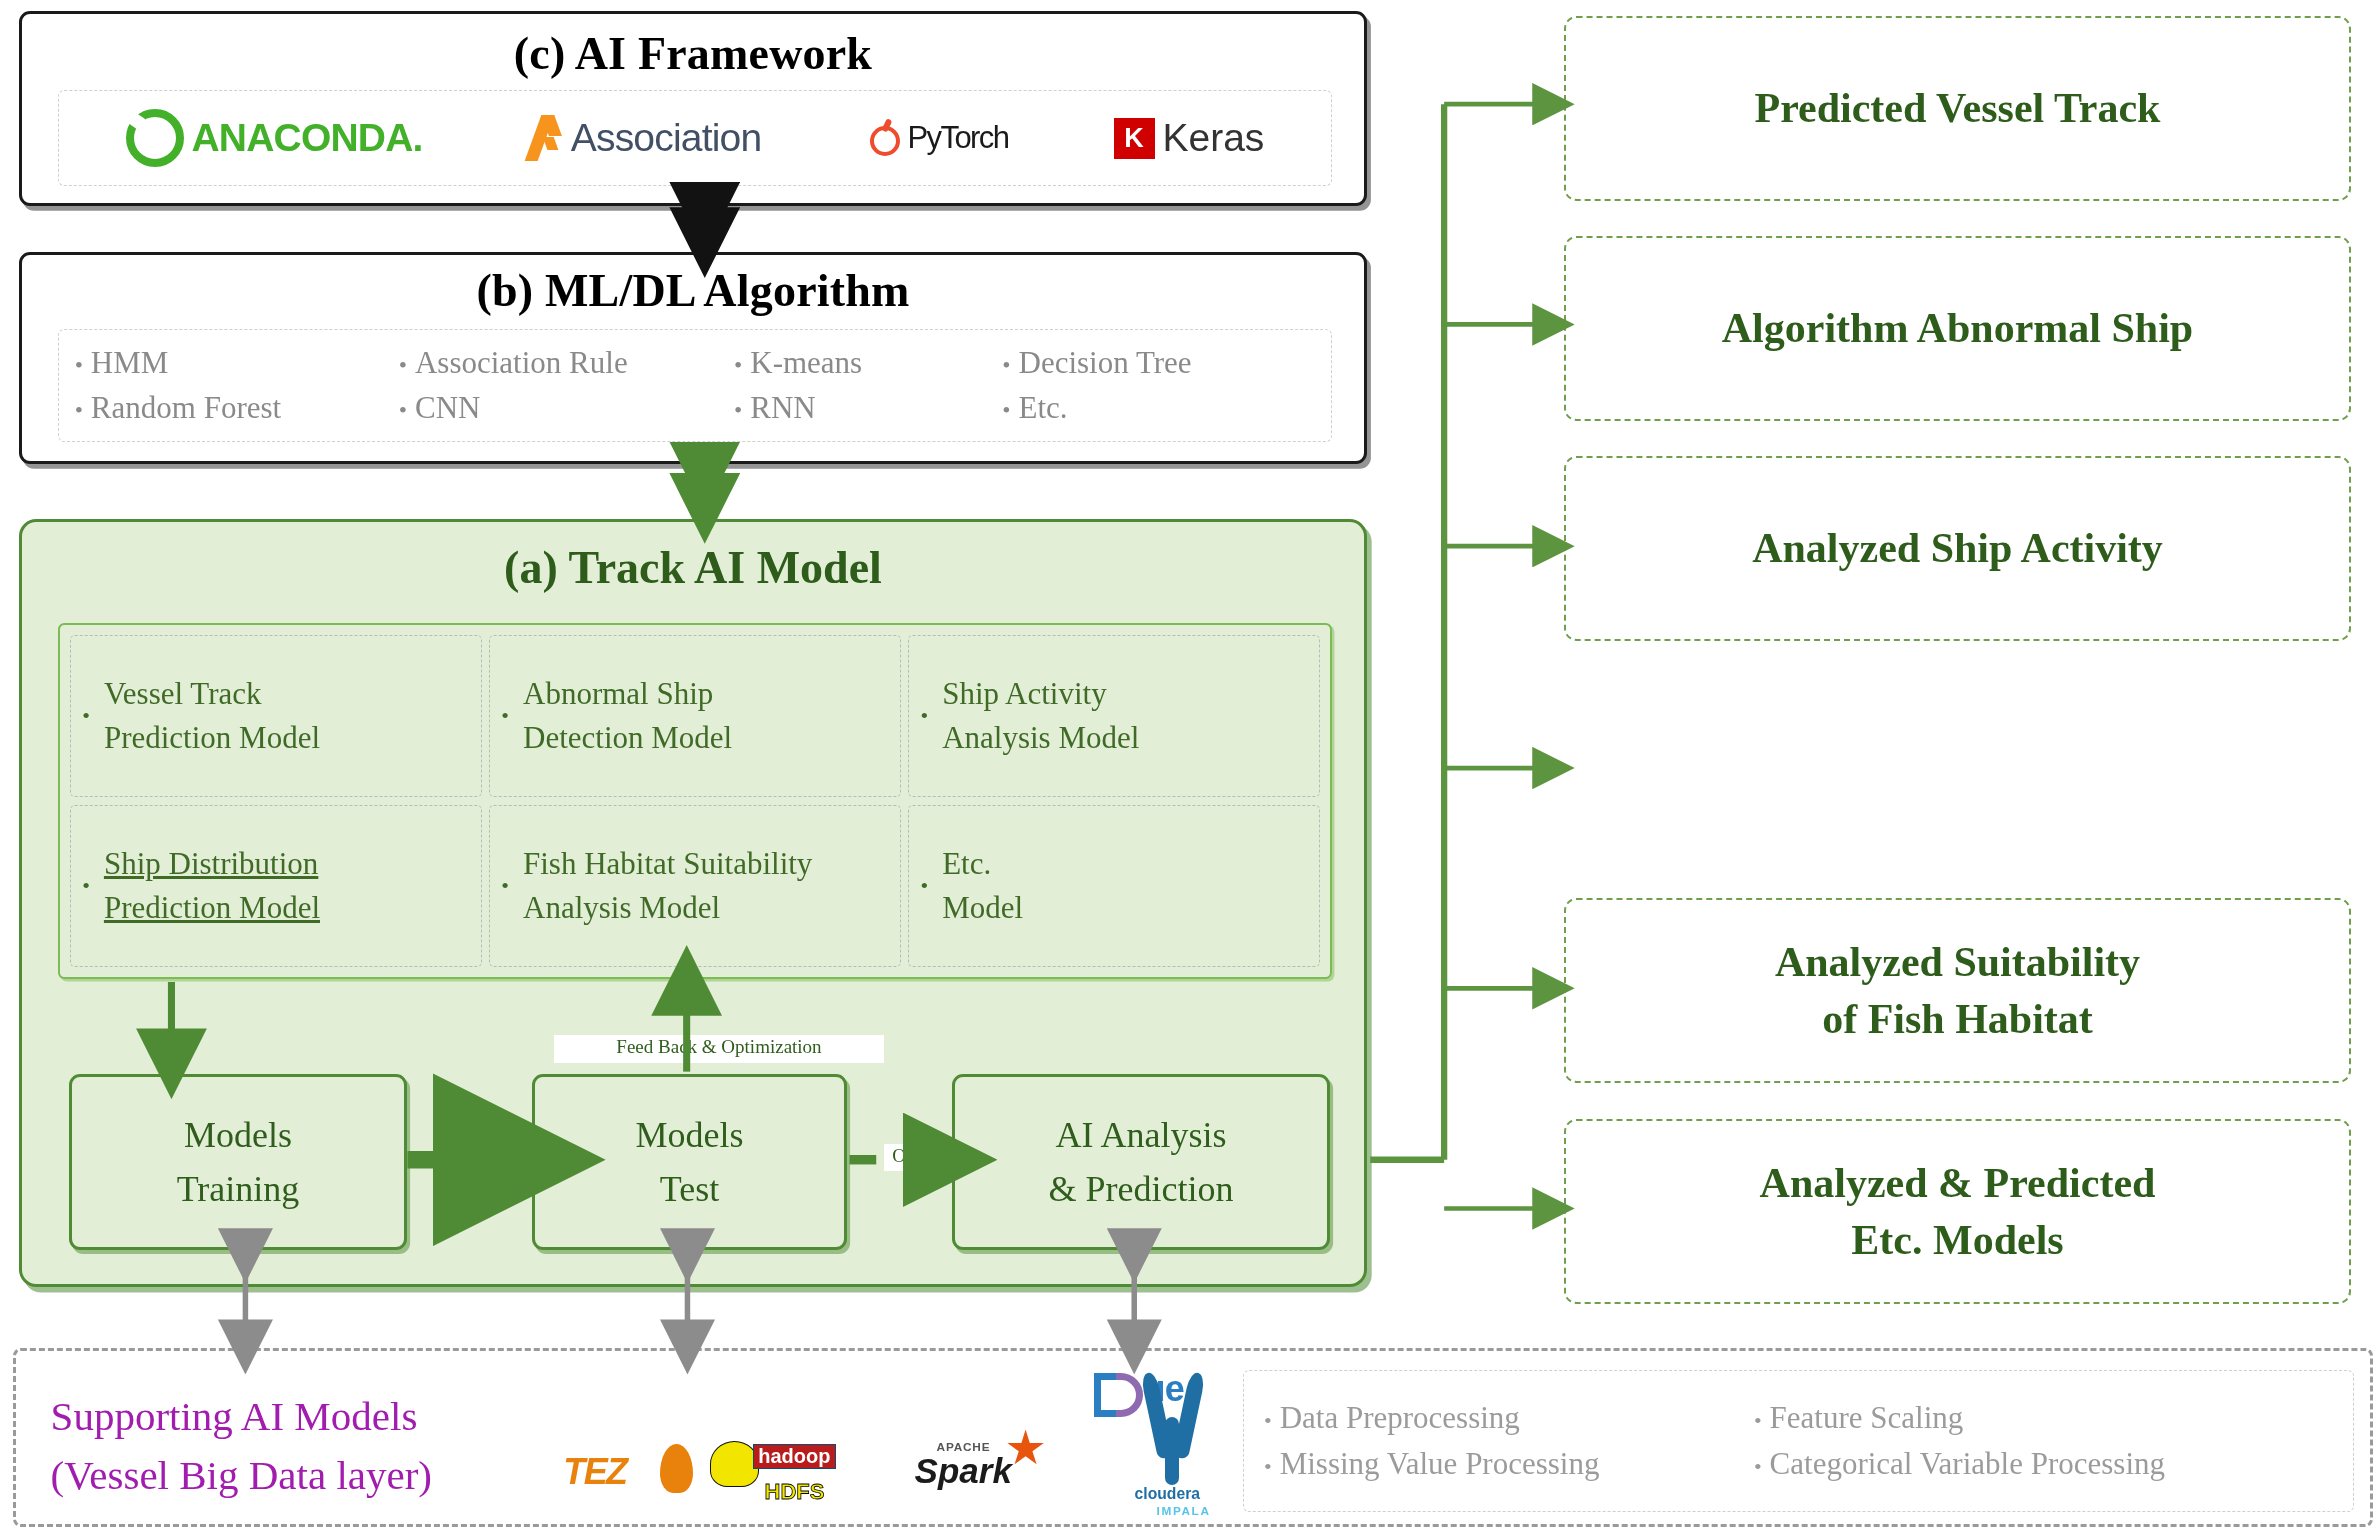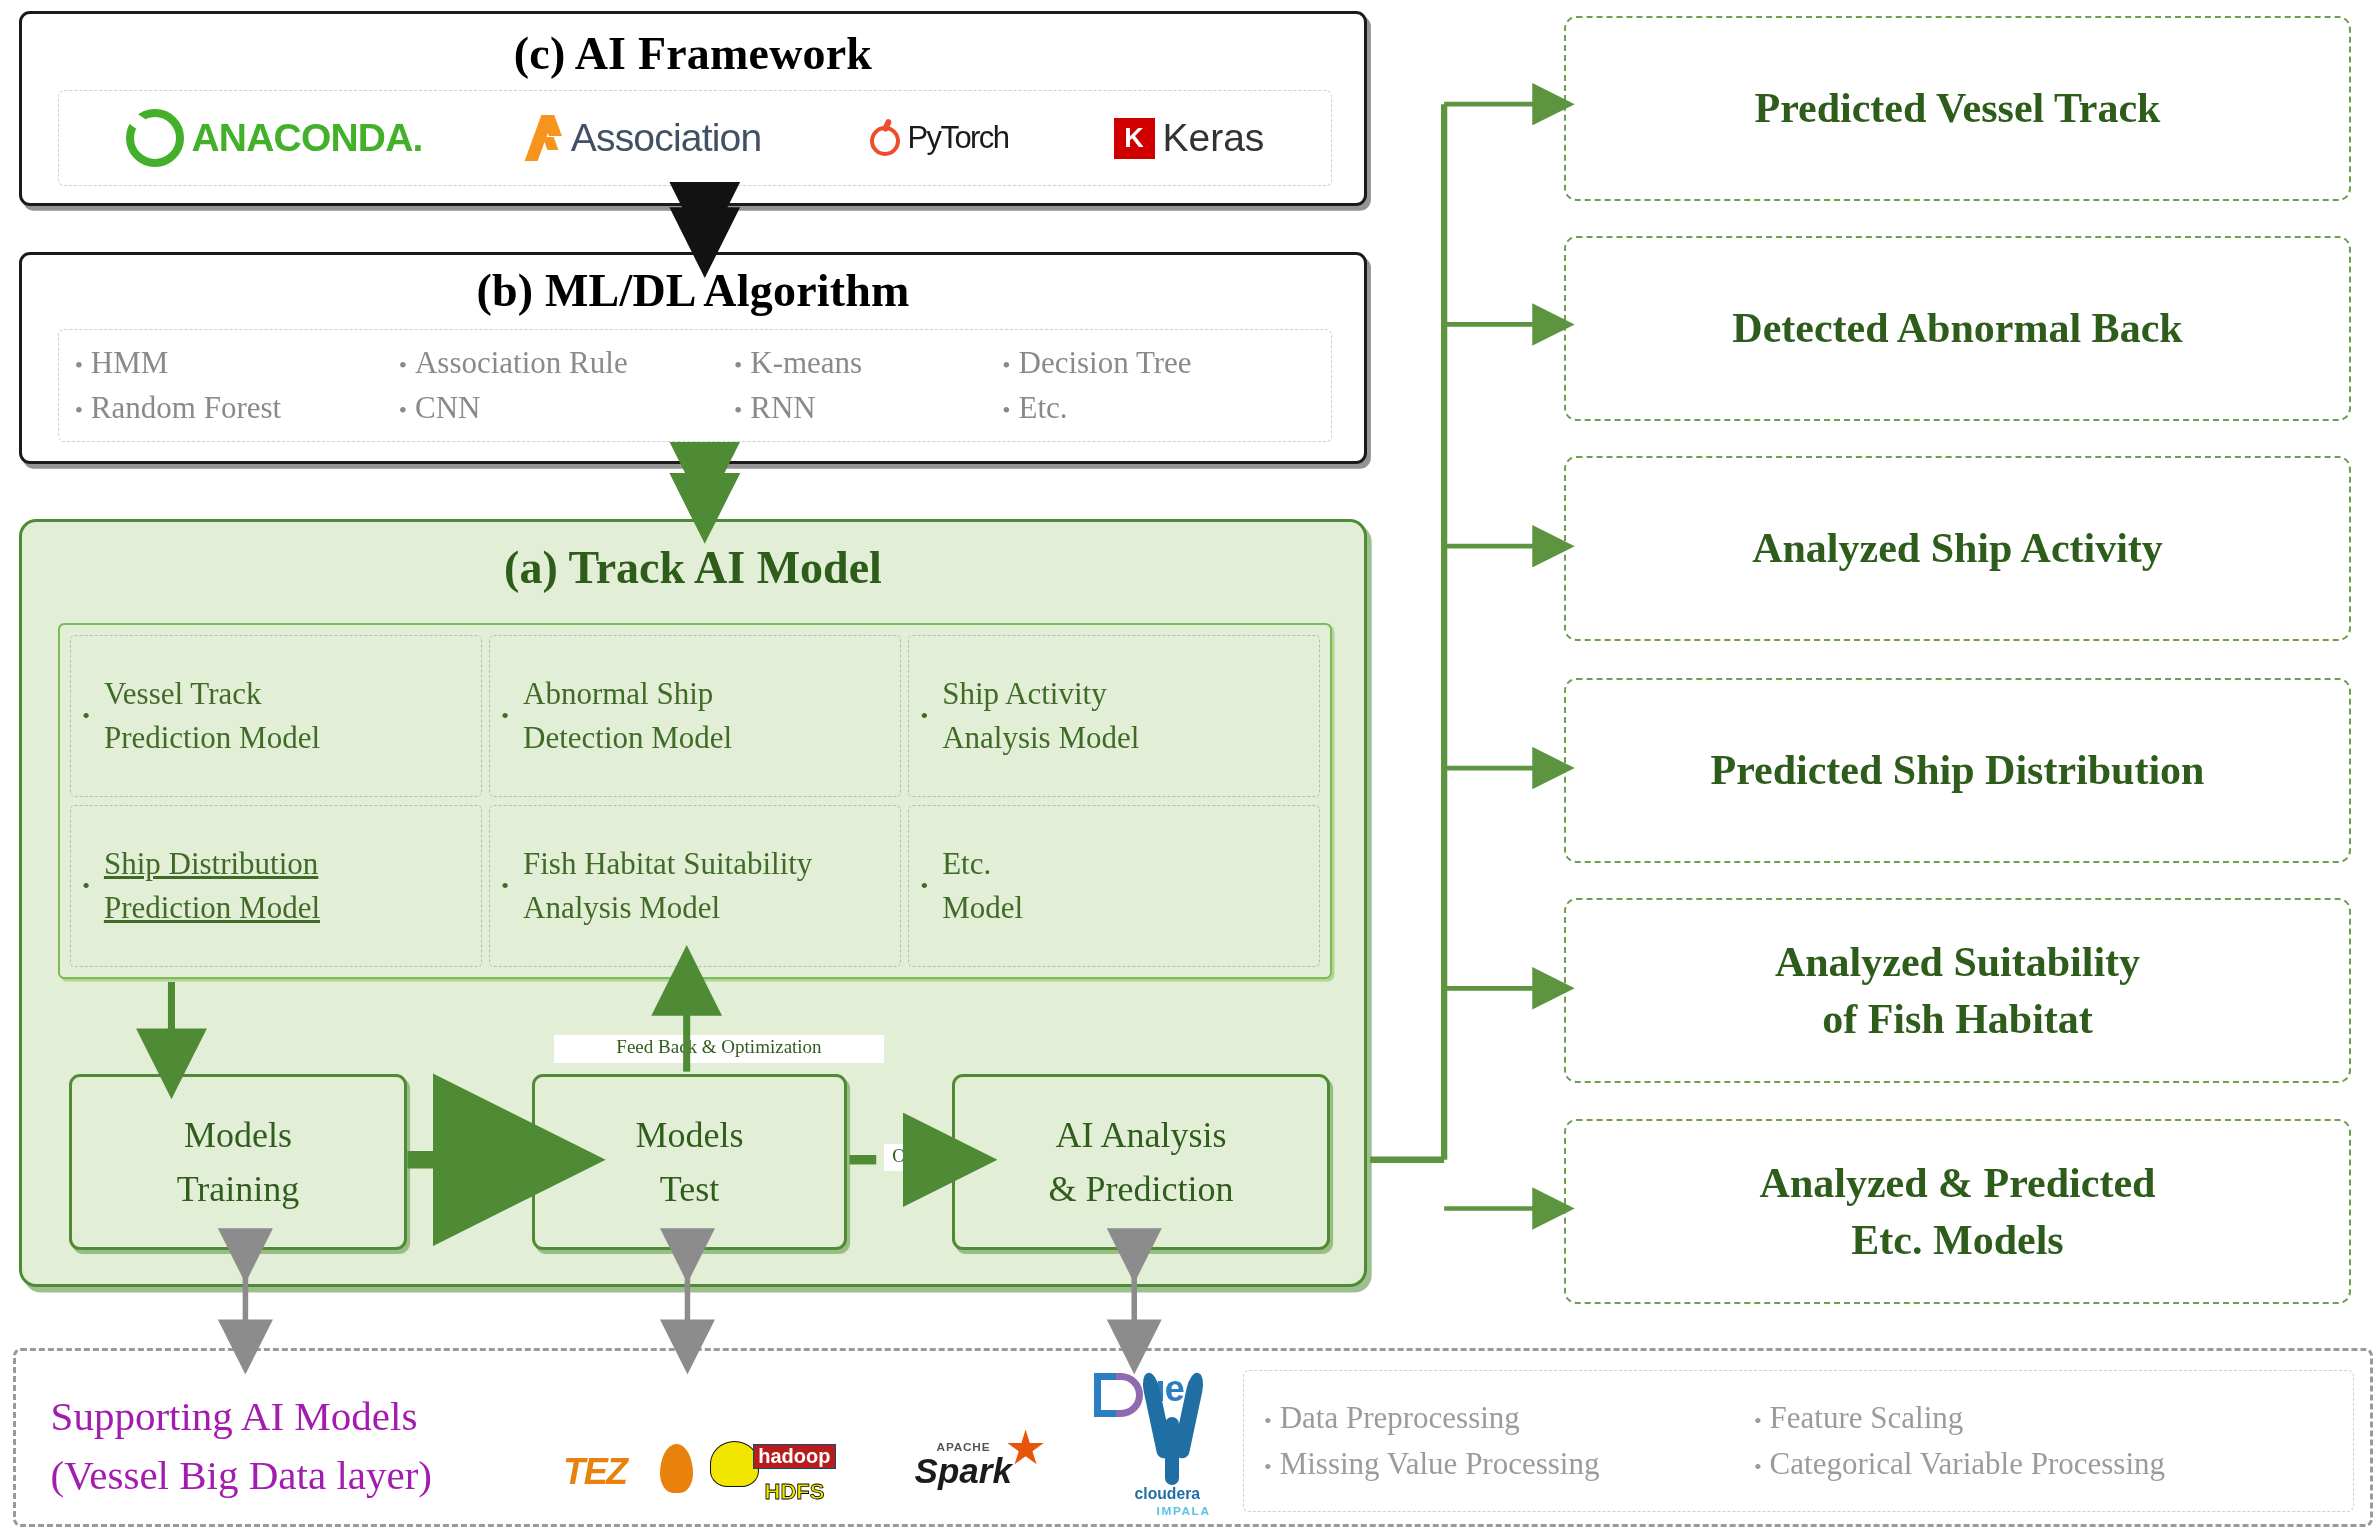--- a/index.html
+++ b/index.html
@@ -244,23 +244,22 @@
       <div class="preprocgrid">
         <div class="preproc"><span class="b">•</span><span>Data Preprocessing</span></div>
         <div class="preproc"><span class="b">•</span><span>Feature Scaling</span></div>
         <div class="preproc"><span class="b">•</span><span>Missing Value Processing</span></div>
         <div class="preproc"><span class="b">•</span><span>Categorical Variable Processing</span></div>
       </div>
     </div>
   </div>
 
   <div class="abs outbox" style="left:1564px;top:15.7px;width:787px;height:185px;">Predicted Vessel Track</div>
-  <div class="abs outbox" style="left:1564px;top:236px;width:787px;height:185px;">Detected Abnormal Back</div>
+  <div class="abs outbox" style="left:1564px;top:236px;width:787px;height:185px;">Algorithm Abnormal Ship</div>
   <div class="abs outbox" style="left:1564px;top:456px;width:787px;height:185px;">Analyzed Ship Activity</div>
-  <div class="abs outbox" style="left:1564px;top:678px;width:787px;height:185px;">Predicted Ship Distribution</div>
   <div class="abs outbox" style="left:1564px;top:898px;width:787px;height:185px;white-space:pre-line;">Analyzed Suitability
 of Fish Habitat</div>
   <div class="abs outbox" style="left:1564px;top:1119px;width:787px;height:185px;white-space:pre-line;">Analyzed &amp; Predicted
 Etc. Models</div>
 
   <svg class="overlay" viewBox="0 0 3022 1957">
     <defs>
       <marker id="ablk" markerWidth="10" markerHeight="10" refX="5" refY="5" orient="auto">
         <path d="M0,0 L10,5 L0,10 z" fill="#121212"></path>
       </marker>

